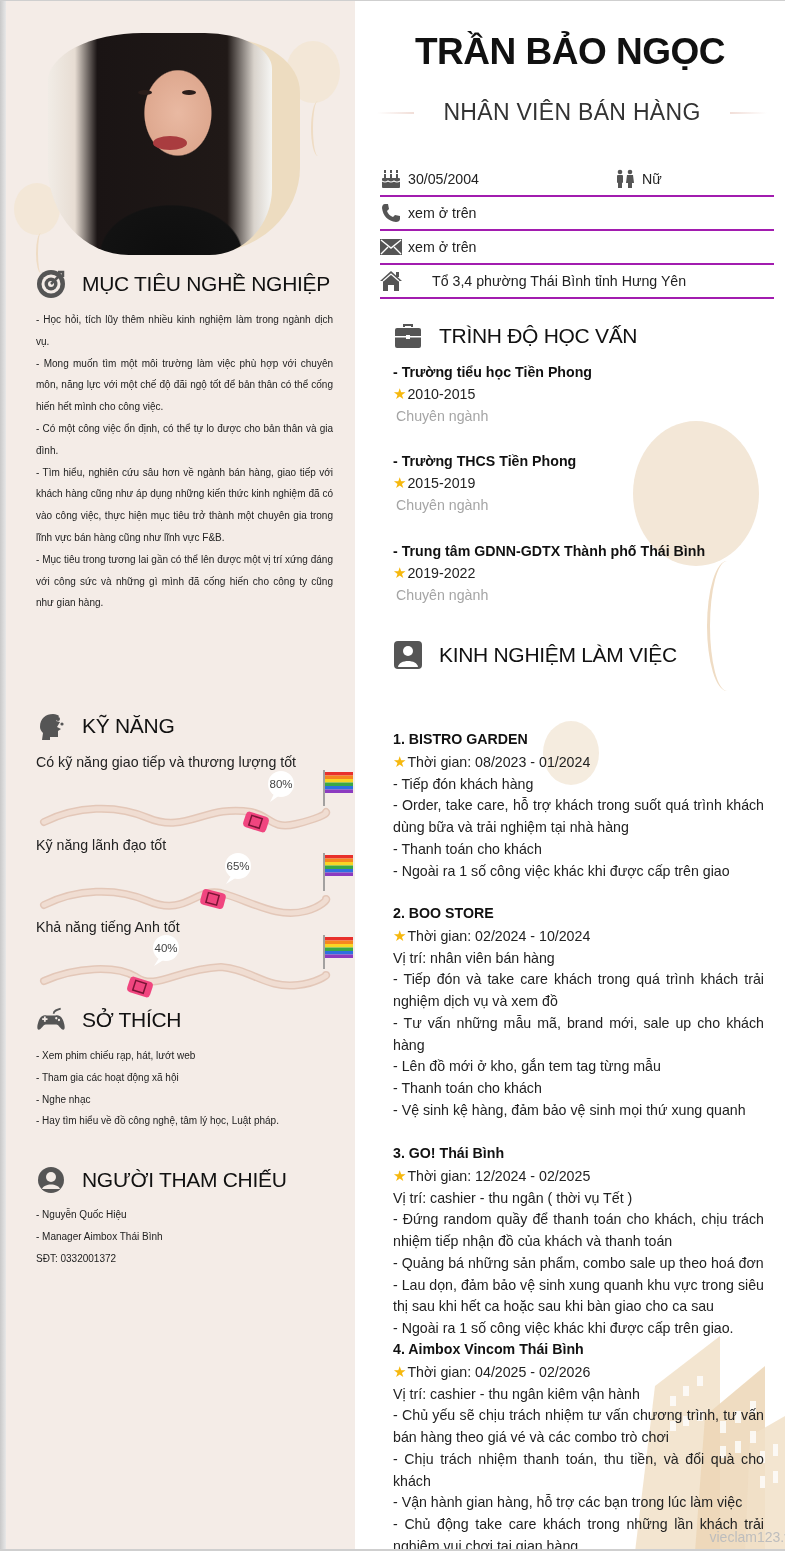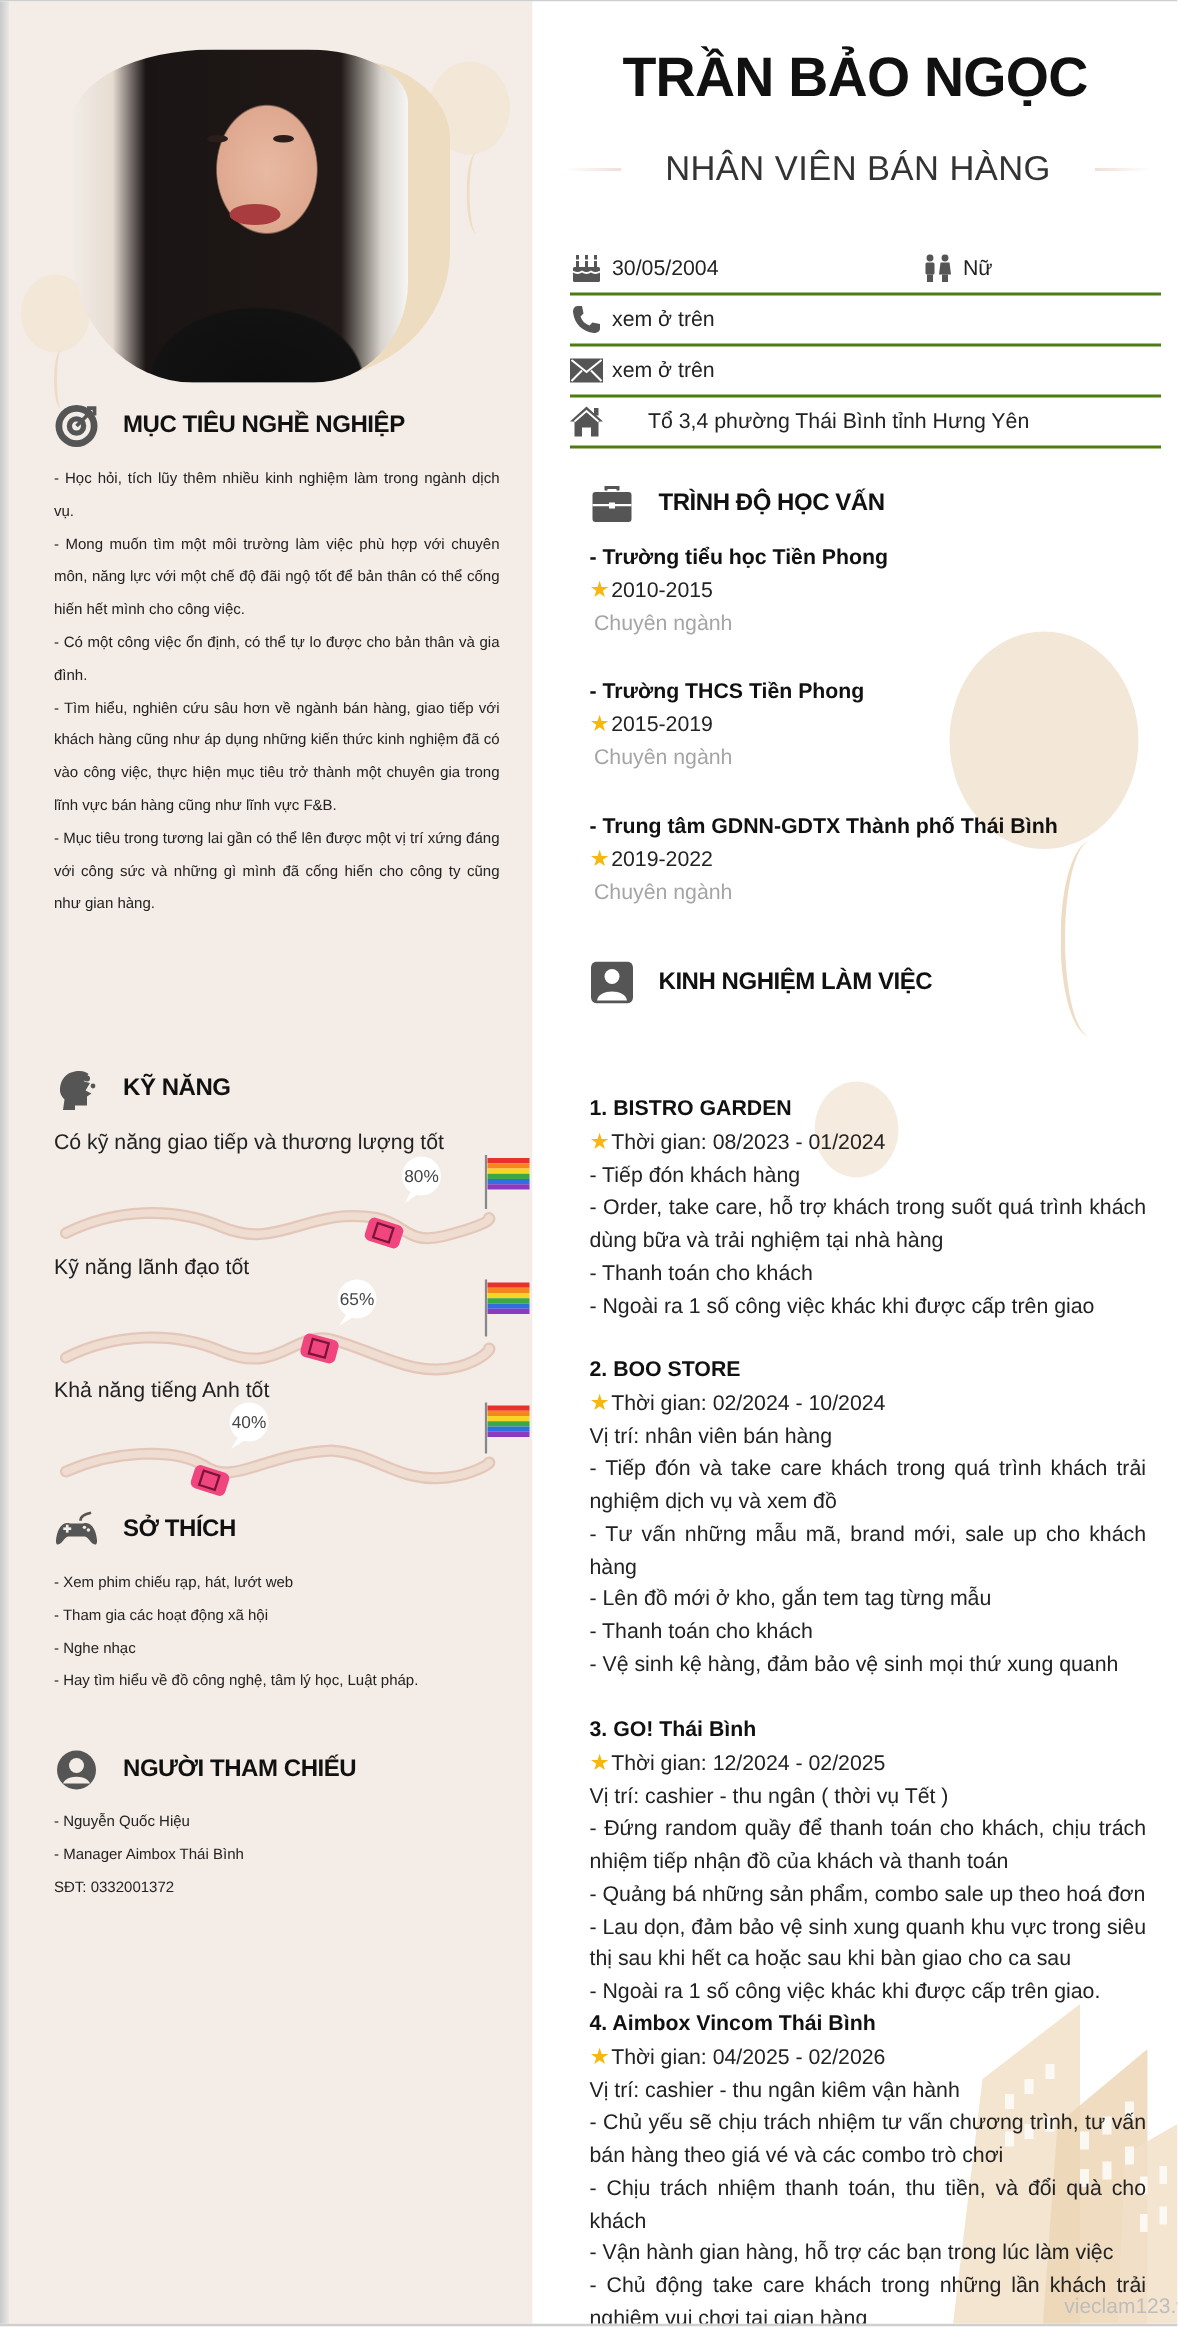--- a/index.html
+++ b/index.html
@@ -20,37 +20,37 @@
   .avatar { position: absolute; left: 2px; top: 2px; width: 224px; height: 222px; border-radius: 42% 30% 28% 36% / 22% 16% 30% 40%; overflow: hidden;
     background:
       radial-gradient(ellipse 55px 70px at 58% 36%, #e9b9a2 0%, #dea88f 60%, transparent 62%),
       radial-gradient(ellipse 100px 70px at 55% 100%, #0e0e0e 0%, #121212 70%, transparent 72%),
       linear-gradient(90deg, #f1ece6 0%, #e7ddd3 12%, #1a1414 22%, #201917 80%, #d9d3cc 92%, #f6f6f4 100%);
   }
   .avatar .lips { position: absolute; left: 105px; top: 103px; width: 34px; height: 14px; border-radius: 50%; background: #a93c3f; }
   .avatar .eye { position: absolute; top: 57px; width: 14px; height: 5px; border-radius: 50%; background: #2a1d1a; }
 
   
-  .sec-title { position: absolute; display: flex; align-items: center; font-size: 16px; font-weight: bold; color: #111; letter-spacing: -0.3px; }
+  .sec-title { position: absolute; display: flex; align-items: center; font-size: 21px; font-weight: normal; color: #111; letter-spacing: -0.3px; }
   .sec-title .ico { width: 30px; height: 30px; margin-right: 16px; display: inline-flex; align-items: center; justify-content: center; }
   .txt { position: absolute; font-size: 10px; line-height: 21.8px; color: #222; }
   .justify { text-align: justify; }
 
   
   .skill { position: absolute; left: 30px; width: 320px; height: 85px; }
   .skill-label { font-size: 14.2px; color: #222; }
   .skill svg { position: absolute; left: 0; top: 10px; }
 
   
   .name { position: absolute; left: 0; width: 430px; top: 30px; text-align: center; font-size: 37px; font-weight: bold; color: #111; letter-spacing: -0.5px; }
   .job { position: absolute; left: 22px; width: 390px; top: 98px; display: flex; align-items: center; justify-content: center; gap: 19px; }
   .job .line { flex: 1; height: 2px; background: linear-gradient(to right, transparent, #f1ded8); }
   .job .line.r { background: linear-gradient(to left, transparent, #f1ded8); }
   .job span { font-size: 23px; color: #333; padding: 0 10px; letter-spacing: 0.3px; }
-  .info-row { position: absolute; left: 25px; width: 394px; height: 34px; border-bottom: 2px solid #4d7c0f; display: flex; align-items: center; font-size: 14.2px; }
+  .info-row { position: absolute; left: 25px; width: 394px; height: 34px; border-bottom: 2px solid #a21caf; display: flex; align-items: center; font-size: 14.2px; }
   .info-row .ic { width: 22px; height: 22px; margin-right: 6px; display: inline-flex; align-items: center; justify-content: center; }
 
   .edu { position: absolute; left: 38px; font-size: 14.2px; line-height: 22px; }
   .edu .school { font-weight: bold; color: #111; }
   .edu .year { display: flex; align-items: center; }
   .edu .major { color: #a5a5a5; padding-left: 3px; }
   .star { color: #f6b80e; font-size: 15px; margin-right: 1px; }
 
   .exp { position: absolute; left: 38px; width: 371px; font-size: 14.2px; line-height: 21.75px; color: #222; }
   .exp .co { font-weight: bold; color: #111; margin-top: 48px; }

